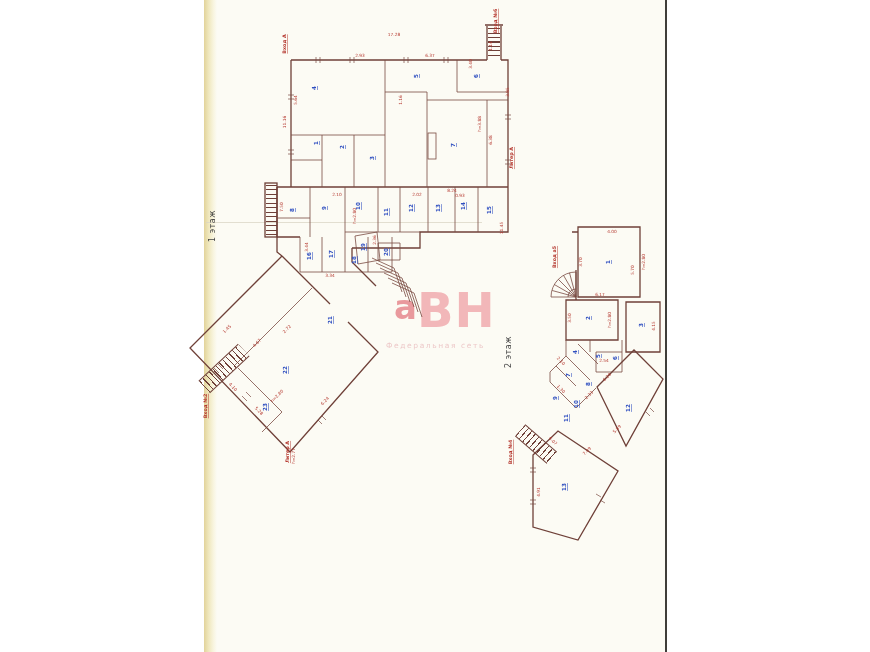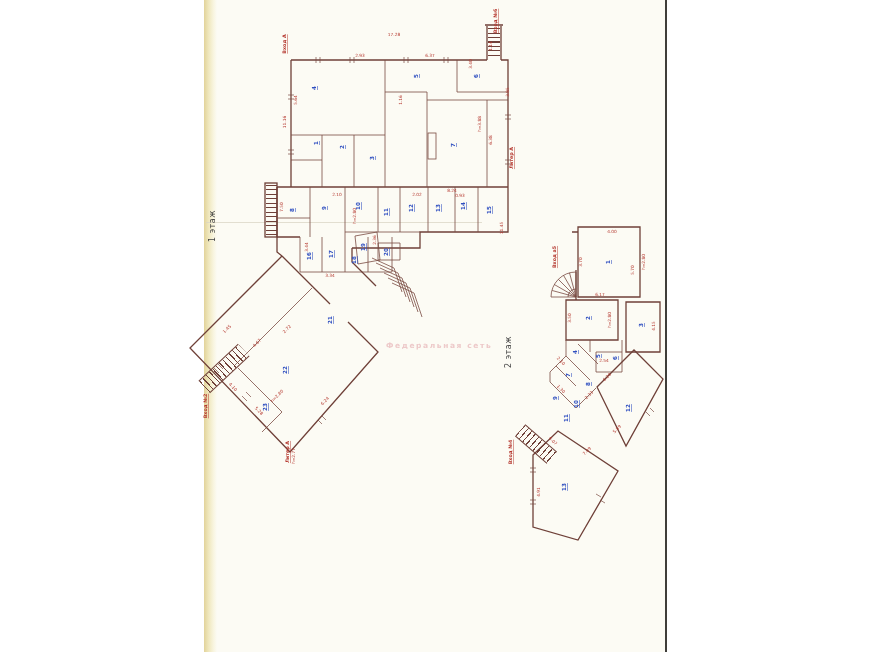--- a/index.html
+++ b/index.html
@@ -9,21 +9,21 @@
   #page{position:absolute;left:204px;top:0;width:462px;height:652px;background:#fcfbf4;}
   #page-left-band{position:absolute;left:0;top:0;width:13px;height:652px;
       background:linear-gradient(90deg,#e2d39a 0,#efe7bd 35%,#f8f4dd 70%,rgba(252,251,244,0)100%);}
   #page-right-line{position:absolute;left:665px;top:0;width:2px;height:652px;background:#3f3e3a;}
   #crease{position:absolute;left:206px;top:222px;width:276px;height:1px;background:#d9d4c4;opacity:.75;}
 
   
   #watermark{position:absolute;left:394px;top:282px;z-index:1;white-space:nowrap;opacity:.9;}
   #wm-lead{font-size:34px;font-weight:bold;color:#e88f94;vertical-align:8px;}
   #wm-letters{font-size:48px;font-weight:bold;color:#f2b0b3;letter-spacing:1px;}
-  #wm-sub{position:absolute;left:386px;top:341px;z-index:1;font-size:7.5px;font-weight:bold;
+  #wm-sub{position:absolute;left:386px;top:341px;z-index:1;font-size:7.5px;font-weight:normal;
           letter-spacing:1.6px;color:#edc9c9;white-space:nowrap;}
 
   svg#plan{position:absolute;left:0;top:0;z-index:2;}
   .w{stroke:#6f4038;stroke-width:1.3;fill:none;stroke-linejoin:miter;}
   .p{stroke:#7a4b42;stroke-width:.8;fill:none;}
   .t{stroke:#7a4b42;stroke-width:.7;fill:none;}
   .dim{fill:#b5382f;font-size:4.3px;text-anchor:middle;font-family:"DejaVu Sans",sans-serif;}
   .ent{fill:#b5382f;font-size:4.8px;font-weight:bold;text-anchor:middle;text-decoration:underline;
        font-family:"DejaVu Sans",sans-serif;}
   .stamp{fill:#2f4fc0;font-size:5.6px;font-weight:bold;text-anchor:middle;text-decoration:underline;
@@ -47,20 +47,21 @@
 </head>
 <body>
 
 <div id="canvas">
 
   <div id="page">
     <div id="page-left-band"></div>
   </div>
   <div id="crease"></div>
 
+  <div id="watermark"><span id="wm-lead">а</span><span id="wm-letters">ВН</span></div>
   <div id="wm-sub">Федеральная сеть</div>
 
   <div id="stair-entry" class="stairV"></div>
   <div id="stair-left" class="stairV"></div>
   <div id="stair-wing" class="stair"></div>
   <div id="stair-plan2" class="stair"></div>
 
   <svg id="plan" width="870" height="652" viewBox="0 0 870 652">
 
     <g>

